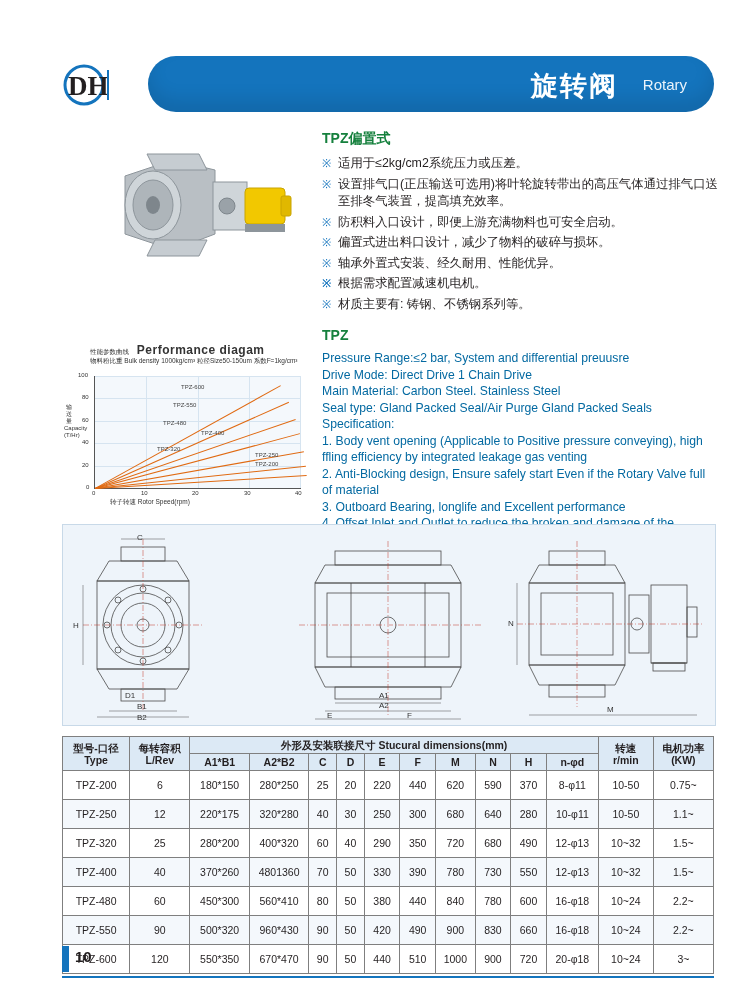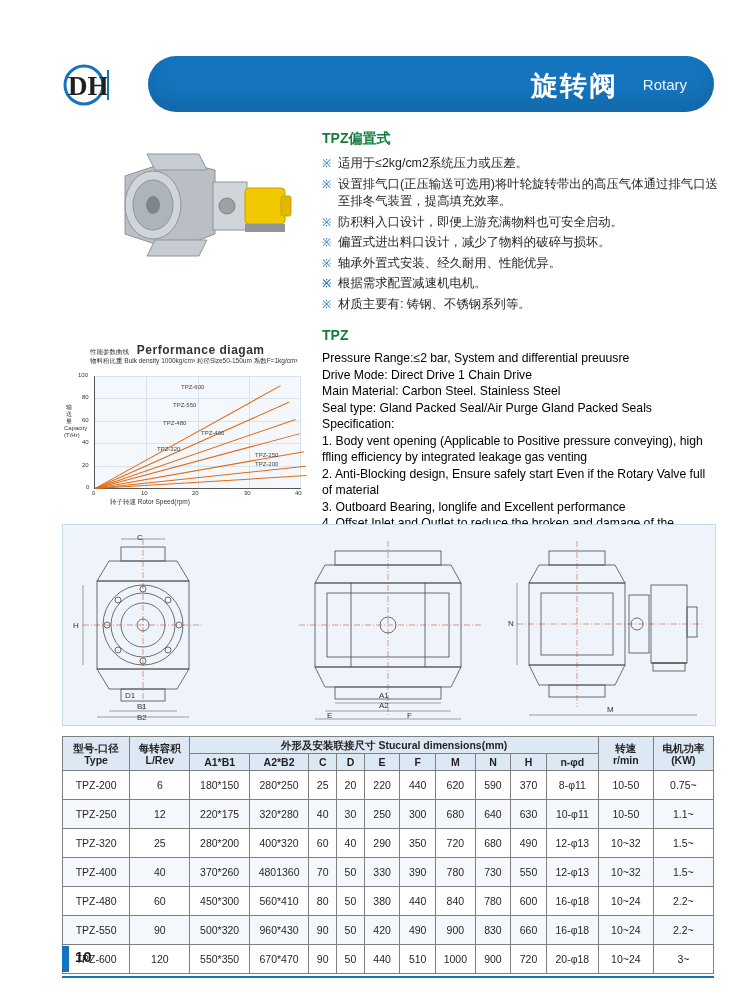--- a/index.html
+++ b/index.html
@@ -45,21 +45,21 @@
   .bullets{margin:0;padding:0;list-style:none;}
   .bullets li{
     font-size:12.4px;line-height:17.5px;color:#231f20;
     margin-bottom:3px;padding-left:16px;position:relative;
   }
   .bullets li .mk{
     position:absolute;left:0;top:0;color:#1474bd;font-size:11px;
   }
   .spec{margin-top:2px;}
   .spec p{
-    margin:0;font-size:12.2px;line-height:16.5px;color:#000000;
+    margin:0;font-size:12.2px;line-height:16.5px;color:#0369a1;
   }
 
   
   .perf{position:absolute;left:44px;top:338px;width:250px;height:170px;}
   .perf .cap{
     position:absolute;left:26px;top:0;font-size:6.5px;color:#333;
     line-height:9px;
   }
   .perf .cap b{font-size:12px;letter-spacing:.5px;text-align:right;}
   .perf .plot{
@@ -383,21 +383,21 @@
         <td class="tname">TPZ-250</td>
         <td>12</td>
         <td>220*175</td>
         <td>320*280</td>
         <td>40</td>
         <td>30</td>
         <td>250</td>
         <td>300</td>
         <td>680</td>
         <td>640</td>
-        <td>630</td>
+        <td>280</td>
         <td>10-φ11</td>
         <td>10-50</td>
         <td>1.1~</td>
       </tr>
       <tr>
         <td class="tname">TPZ-320</td>
         <td>25</td>
         <td>280*200</td>
         <td>400*320</td>
         <td>60</td>

